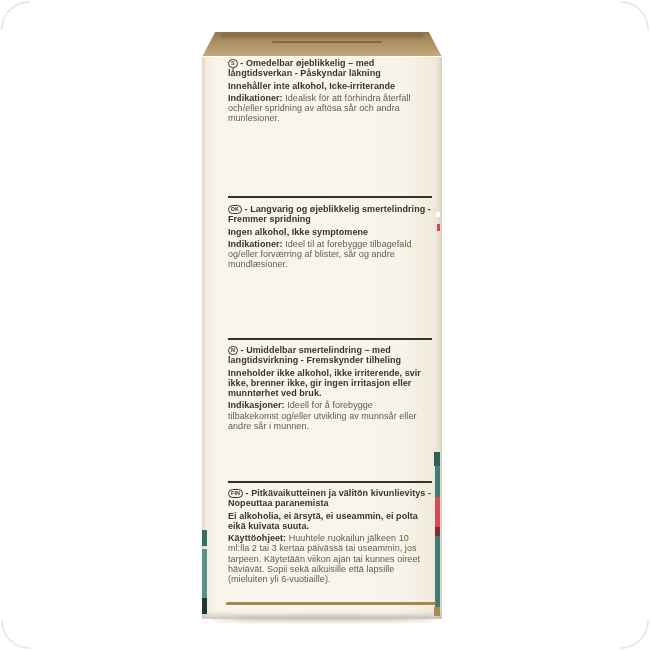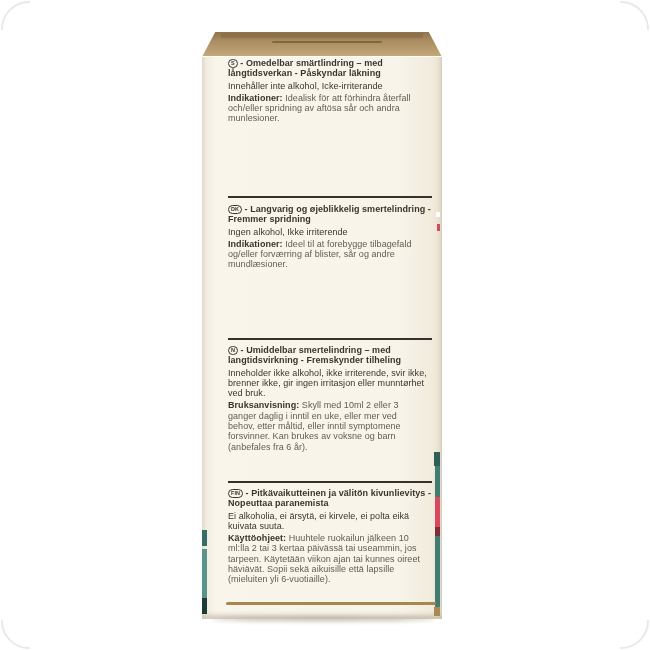--- a/index.html
+++ b/index.html
@@ -42,21 +42,21 @@
   .l-teal-2{left:0;top:517px;width:5px;height:49px;background:#59948c;}
   .l-teal-dark{left:0;top:566px;width:5px;height:16px;background:#1d3b36;}
 
   .under-shadow{position:absolute;left:10px;top:585px;width:222px;height:4px;background:#beb4a2;border-radius:50%;filter:blur(2px);}
 
   
   .content{position:absolute;left:26px;top:0;width:204px;color:#615c4f;font-size:9px;line-height:10.3px;letter-spacing:.05px;}
   .lang-section{position:absolute;left:0;width:204px;}
   .sec-s{top:26px;}  .sec-dk{top:172px;}  .sec-n{top:313px;}  .sec-fin{top:456px;}
   .headline{margin:0 0 2px 0;font-weight:bold;color:#39352c;}
-  .claim{font-weight:normal;color:#39352c;}
+  .claim{font-weight:bold;color:#39352c;}
   .para{margin:2px 8px 0 0;}
   .plabel{font-weight:bold;color:#39352c;}
   .badge{display:inline-block;border:1px solid #39352c;border-radius:7px;font-size:5.5px;line-height:1;padding:1px 2px;vertical-align:1.5px;font-weight:bold;}
   .separator{position:absolute;left:0;width:204px;height:0;border-top:2px solid #35322b;}
   .sep-1{top:164px;} .sep-2{top:306px;} .sep-3{top:449px;}
   .gold-line{position:absolute;left:24px;top:570px;width:210px;height:2.5px;background:#a8874e;border-radius:2px;}
 </style>
 </head>
 <body>
 
@@ -84,46 +84,46 @@
     <div class="strip r-gold"></div>
     <div class="strip r-notch-white"></div>
     <div class="strip r-notch-red"></div>
     <div class="strip l-teal-1"></div>
     <div class="strip l-teal-2"></div>
     <div class="strip l-teal-dark"></div>
 
     <div class="content">
 
       <section class="lang-section sec-s">
-        <p class="headline"><span class="badge">S</span> <span>- Omedelbar smärtlindring – med långtidsverkan - Påskyndar läkning</span></p>
+        <p class="headline"><span class="badge">S</span> <span>- Omedelbar øjeblikkelig – med långtidsverkan - Påskyndar läkning</span></p>
         <div class="claim">Innehåller inte alkohol, Icke-irriterande</div>
         <p class="para"><span class="plabel">Indikationer:</span> <span>Idealisk för att förhindra återfall och/eller spridning av aftösa sår och andra munlesioner.</span></p>
       </section>
 
       <div class="separator sep-1"></div>
 
       <section class="lang-section sec-dk">
         <p class="headline"><span class="badge">DK</span> <span>- Langvarig og øjeblikkelig smertelindring - Fremmer spridning</span></p>
-        <div class="claim">Ingen alkohol, Ikke irriterende</div>
+        <div class="claim">Ingen alkohol, Ikke symptomene</div>
         <p class="para"><span class="plabel">Indikationer:</span> <span>Ideel til at forebygge tilbagefald og/eller forværring af blister, sår og andre mundlæsioner.</span></p>
       </section>
 
       <div class="separator sep-2"></div>
 
       <section class="lang-section sec-n">
         <p class="headline"><span class="badge">N</span> <span>- Umiddelbar smertelindring – med langtidsvirkning - Fremskynder tilheling</span></p>
         <div class="claim">Inneholder ikke alkohol, ikke irriterende, svir ikke, brenner ikke, gir ingen irritasjon eller munntørhet ved bruk.</div>
-        <p class="para"><span class="plabel">Bruksanvisning:</span> <span>Skyll med 10ml 2 eller 3 ganger daglig i inntil en uke, eller mer ved behov, etter måltid, eller inntil symptomene forsvinner. Kan brukes av voksne og barn (anbefales fra 6 år).</span></p>
+        <p class="para"><span class="plabel">Indikasjoner:</span> <span>Ideell for å forebygge tilbakekomst og/eller utvikling av munnsår eller andre sår i munnen.</span></p>
       </section>
 
       <div class="separator sep-3"></div>
 
       <section class="lang-section sec-fin">
         <p class="headline"><span class="badge">FIN</span> <span>- Pitkävaikutteinen ja välitön kivunlievitys - Nopeuttaa paranemista</span></p>
-        <div class="claim">Ei alkoholia, ei ärsytä, ei kirvele, ei polta eikä kuivata suuta.</div>
+        <div class="claim">Ei alkoholia, ei ärsytä, ei useammin, ei polta eikä kuivata suuta.</div>
         <p class="para"><span class="plabel">Käyttöohjeet:</span> <span>Huuhtele ruokailun jälkeen 10 ml:lla 2 tai 3 kertaa päivässä tai useammin, jos tarpeen. Käytetään viikon ajan tai kunnes oireet häviävät. Sopii sekä aikuisille että lapsille (mieluiten yli 6-vuotiaille).</span></p>
       </section>
 
     </div>
 
     <div class="gold-line"></div>
     <div class="under-shadow"></div>
   </div>
 </div>
 

